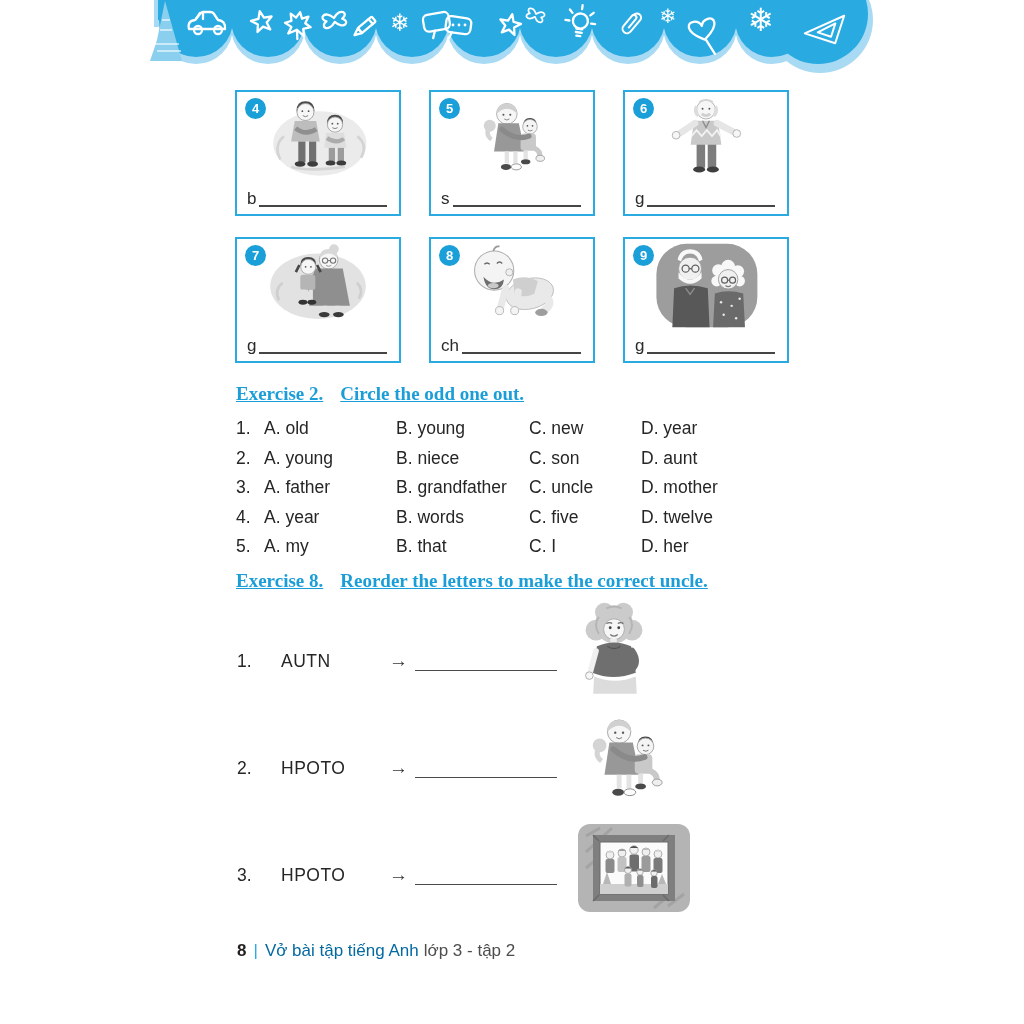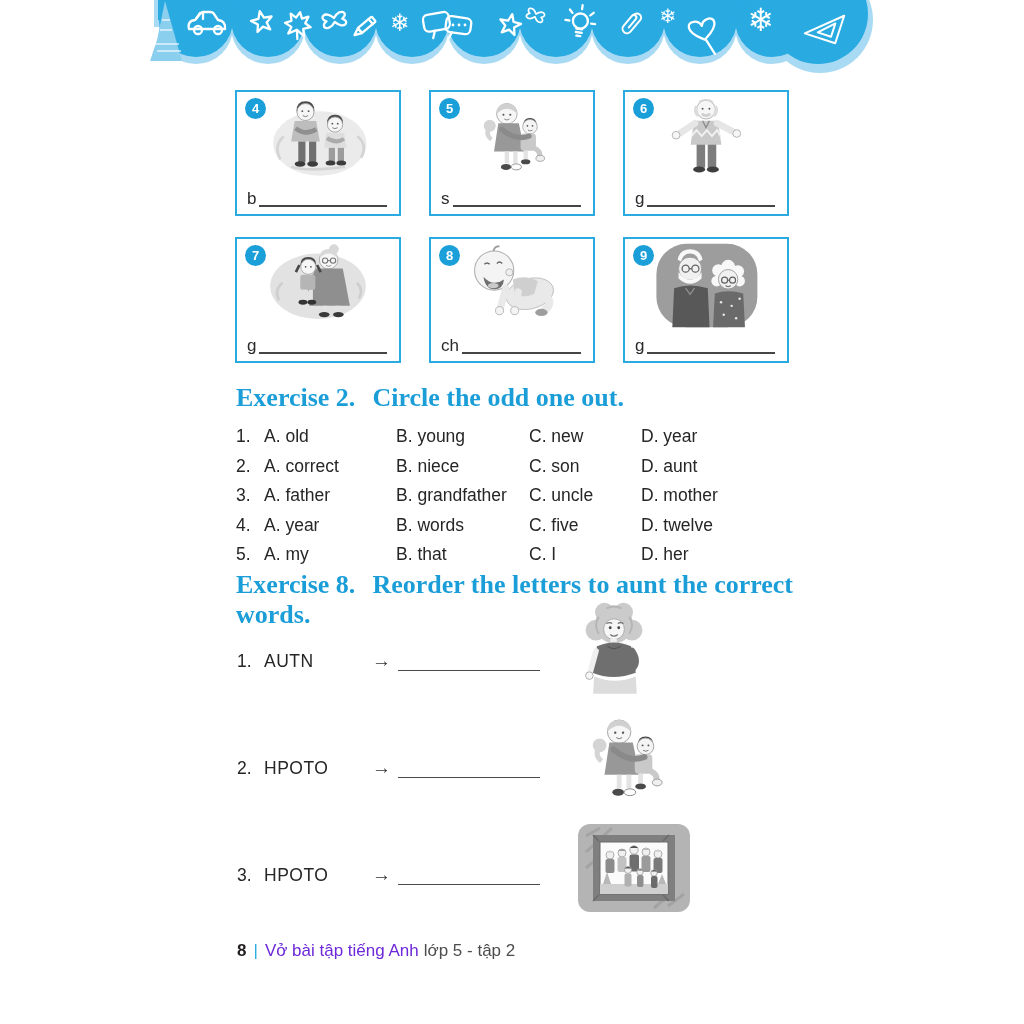--- a/index.html
+++ b/index.html
@@ -22,43 +22,43 @@
     display:flex;align-items:center;justify-content:center;
   }
   .pic{position:absolute;left:50%;top:3px;transform:translateX(-50%);}
   .answer{
     position:absolute;left:10px;right:12px;bottom:7px;
     display:flex;align-items:flex-end;font-size:17px;color:#2a2a2a;
   }
   .answer .prefix{margin-right:3px;line-height:1;}
   .answer .blank{flex:1;border-bottom:2px solid #454545;height:14px;}
   
-  .exheading{font-family:"Liberation Serif",serif;font-weight:bold;font-size:26px;color:#1b9ed8;}
+  .exheading{font-family:"Liberation Serif",serif;font-weight:bold;font-size:19px;color:#1b9ed8;text-decoration:underline;}
   .exheading .extitle{margin-left:17px;}
   .ex2{position:absolute;left:236px;top:383px;width:580px;}
   .ex2 .rows{margin-top:9px;}
   .optrow{
     display:grid;grid-template-columns:28px 132px 133px 112px auto;
     height:29.5px;align-items:center;font-size:17.5px;color:#262626;
   }
   .ex3{position:absolute;left:236px;top:570px;width:580px;}
   .ex3row{
     position:absolute;left:237px;height:24px;width:330px;
     display:flex;align-items:baseline;font-size:17.5px;color:#262626;
   }
   .ex3row .n{width:27px;}
-  .ex3row .word{width:108px;letter-spacing:.5px;}
+  .ex3row .word{width:108px;letter-spacing:.5px;margin-left:17px;}
   .ex3row .arrow{width:26px;font-size:19px;color:#333;}
   .ex3row .blank3{width:142px;border-bottom:1.6px solid #4a4a4a;align-self:flex-end;margin-bottom:3px;height:16px;}
   .exim{position:absolute;}
   
   .footer{position:absolute;left:237px;top:941px;font-size:17px;}
   .footer .pg{font-weight:bold;color:#231f20;}
   .footer .sep{color:#29abe2;margin:0 7px;}
-  .footer .bt{color:#6d28d9;margin-top:15px;}
+  .footer .bt{color:#0369a1;margin-top:15px;}
   .footer .ed{color:#4d4d4d;margin-left:5px;}
 </style>
 </head>
 <body>
 
 <div class="band">
   <svg width="730" height="74" viewBox="0 0 730 74" xmlns="http://www.w3.org/2000/svg">
 
     <g fill="#a9daf3">
       <rect x="6" y="0" width="712" height="27"></rect>
@@ -361,21 +361,21 @@
   <div class="rows">
     <div class="optrow">
       <span>1.</span>
       <span>A. old</span>
       <span>B. young</span>
       <span>C. new</span>
       <span>D. year</span>
     </div>
     <div class="optrow">
       <span>2.</span>
-      <span>A. correct</span>
+      <span>A. young</span>
       <span>B. niece</span>
       <span>C. son</span>
       <span>D. aunt</span>
     </div>
     <div class="optrow">
       <span>3.</span>
       <span>A. father</span>
       <span>B. grandfather</span>
       <span>C. uncle</span>
       <span>D. mother</span>
@@ -392,21 +392,21 @@
       <span>A. my</span>
       <span>B. that</span>
       <span>C. I</span>
       <span>D. her</span>
     </div>
   </div>
 </div>
 
 <div class="ex3">
   <div class="exheading">
-    <span>Exercise 8.</span><span class="extitle">Reorder the letters to aunt the correct words.</span>
+    <span>Exercise 8.</span><span class="extitle">Reorder the letters to make the correct uncle.</span>
   </div>
 </div>
 
 <div class="ex3row" style="top:650px;">
   <span class="n">1.</span>
   <span class="word">AUTN</span>
   <span class="arrow">→</span>
   <span class="blank3"></span>
 </div>
 <svg class="exim" style="left:578px;top:602px;" width="72" height="98" viewBox="0 0 76 100">
@@ -500,14 +500,14 @@
     <circle cx="64" cy="50" r="3.2" fill="#efefef" stroke="#9a9a9a" stroke-width="0.8"></circle>
       <path d="M61,48.5 q3.2,-3 6.4,0" fill="#6e6e6e"></path>
       <rect x="61" y="53" width="6.5" height="12" rx="2" fill="#8e8e8e"></rect>
     <circle cx="78" cy="51" r="3.2" fill="#efefef" stroke="#9a9a9a" stroke-width="0.8"></circle>
       <path d="M75,49.5 q3.2,-3 6.4,0" fill="#4e4e4e"></path>
       <rect x="75" y="54" width="6.5" height="12" rx="2" fill="#6b6b6b"></rect>
   </g>
 </svg>
 
 <div class="footer">
-  <span class="pg">8</span><span class="sep">|</span><span class="bt">Vở bài tập tiếng Anh</span><span class="ed">lớp 5 - tập 2</span>
+  <span class="pg">8</span><span class="sep">|</span><span class="bt">Vở bài tập tiếng Anh</span><span class="ed">lớp 3 - tập 2</span>
 </div>
 
 </body></html>

